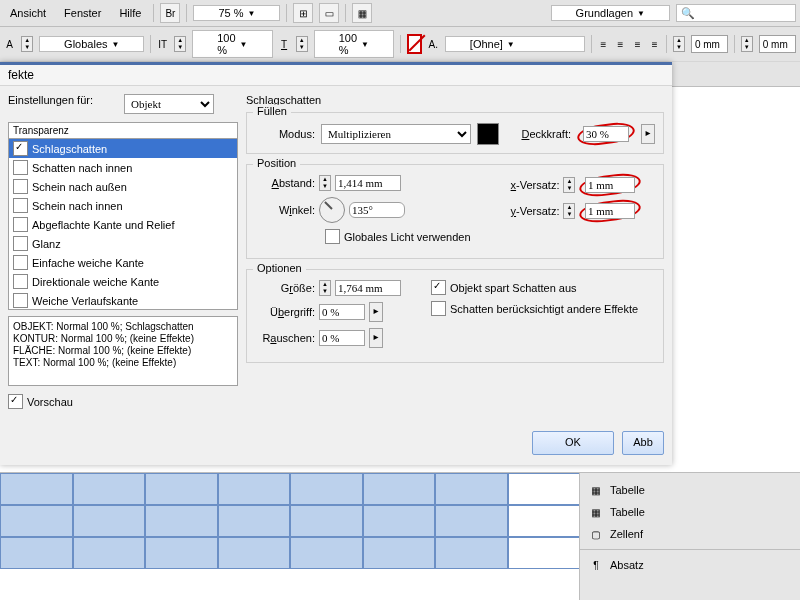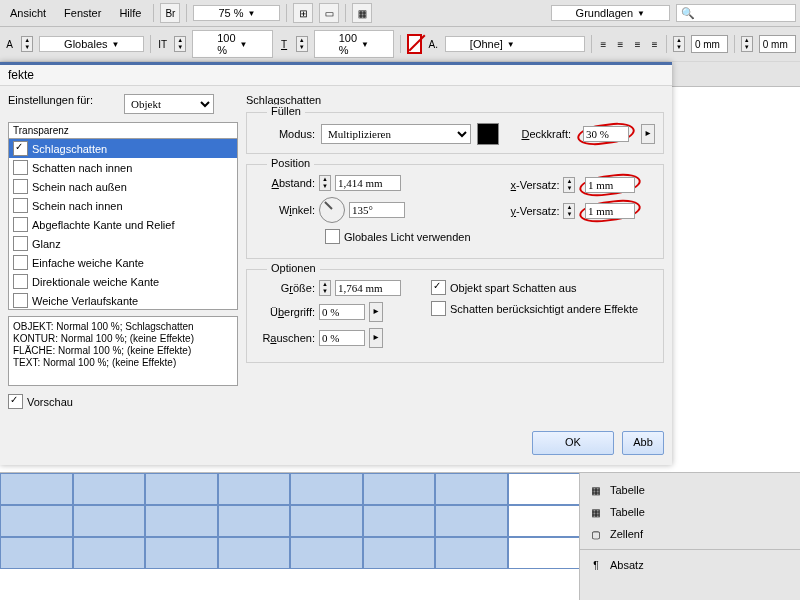--- a/index.html
+++ b/index.html
@@ -21,21 +21,21 @@
 select,input.txt{border:1px solid #a0a0a0;font-size:11px;padding:1px 2px;background:#fff;font-family:Liberation Serif, serif}
 select{height:20px}
 .effect-list{border:1px solid #a0a0a0;background:#fff;height:170px;overflow:auto;margin-bottom:6px}
 .effect-item{display:flex;align-items:center;padding:2px 4px;gap:4px;cursor:default}
 .effect-item.sel{background:#3a74d0;color:#fff}
 .chk{width:13px;height:13px;border:1px solid #888;background:#fff;display:inline-block}
 .chk.on::after{content:"✓";font-size:10px;position:relative;top:-2px;left:1px;color:#000}
 .summary{border:1px solid #a0a0a0;background:#fff;height:60px;padding:4px;font-size:10px;line-height:12px;margin-bottom:8px}
 .section-title{font-weight:normal;margin-bottom:6px}
 .group{border:1px solid #d0d0d0;padding:10px 8px 8px 8px;margin-bottom:10px;position:relative}
-.group-title{position:absolute;top:-8px;left:20px;background:#f0f0f0;padding:0 4px;font-size:11px}
+.group-title{position:absolute;top:-8px;left:6px;background:#f0f0f0;padding:0 4px;font-size:11px}
 .field{display:flex;align-items:center;gap:4px;margin-bottom:6px}
 .field-lbl{width:60px;text-align:right}
 .u{text-decoration:underline}
 .spinner{display:flex;flex-direction:column;border:1px solid #a0a0a0}
 .spinner span{width:10px;height:7px;font-size:6px;text-align:center;line-height:7px;background:#eee;cursor:pointer}
 .num{width:60px}
 .arrow-btn{width:12px;height:18px;border:1px solid #a0a0a0;background:#eee;font-size:10px;text-align:center;line-height:15px;cursor:pointer}
 .swatch{width:20px;height:20px;border:1px solid #888;background:#000;cursor:pointer}
 .circle-ind{width:24px;height:24px;border:1px solid #888;border-radius:50%;position:relative}
 .circle-ind::after{content:"";position:absolute;width:2px;height:10px;background:#555;left:11px;top:11px;transform-origin:top;transform:rotate(135deg)}
@@ -248,21 +248,21 @@
               <span class="field-lbl"><span class="u">A</span>bstand:</span>
               <div class="spinner">
                   <span>▲</span>
                   <span>▼</span>
                 </div>
               <input class="txt num" value="1,414 mm" style="">
             </div>
             <div class="field">
               <span class="field-lbl">W<span class="u">i</span>nkel:</span>
               <span class="circle-ind"></span>
-              <input class="txt num" style="width: 50px;" value="135°">
+              <input class="txt num" style="width: 50px; border-radius: 6px;" value="135°">
             </div>
             <div class="field" style="margin-left:70px">
               <span class="chk"></span>
               <span>Globales Licht verwenden</span>
             </div>
           </div>
           <div>
             <div class="field">
               <span><span class="u">x</span>-Versatz:</span>
               <div class="spinner">

